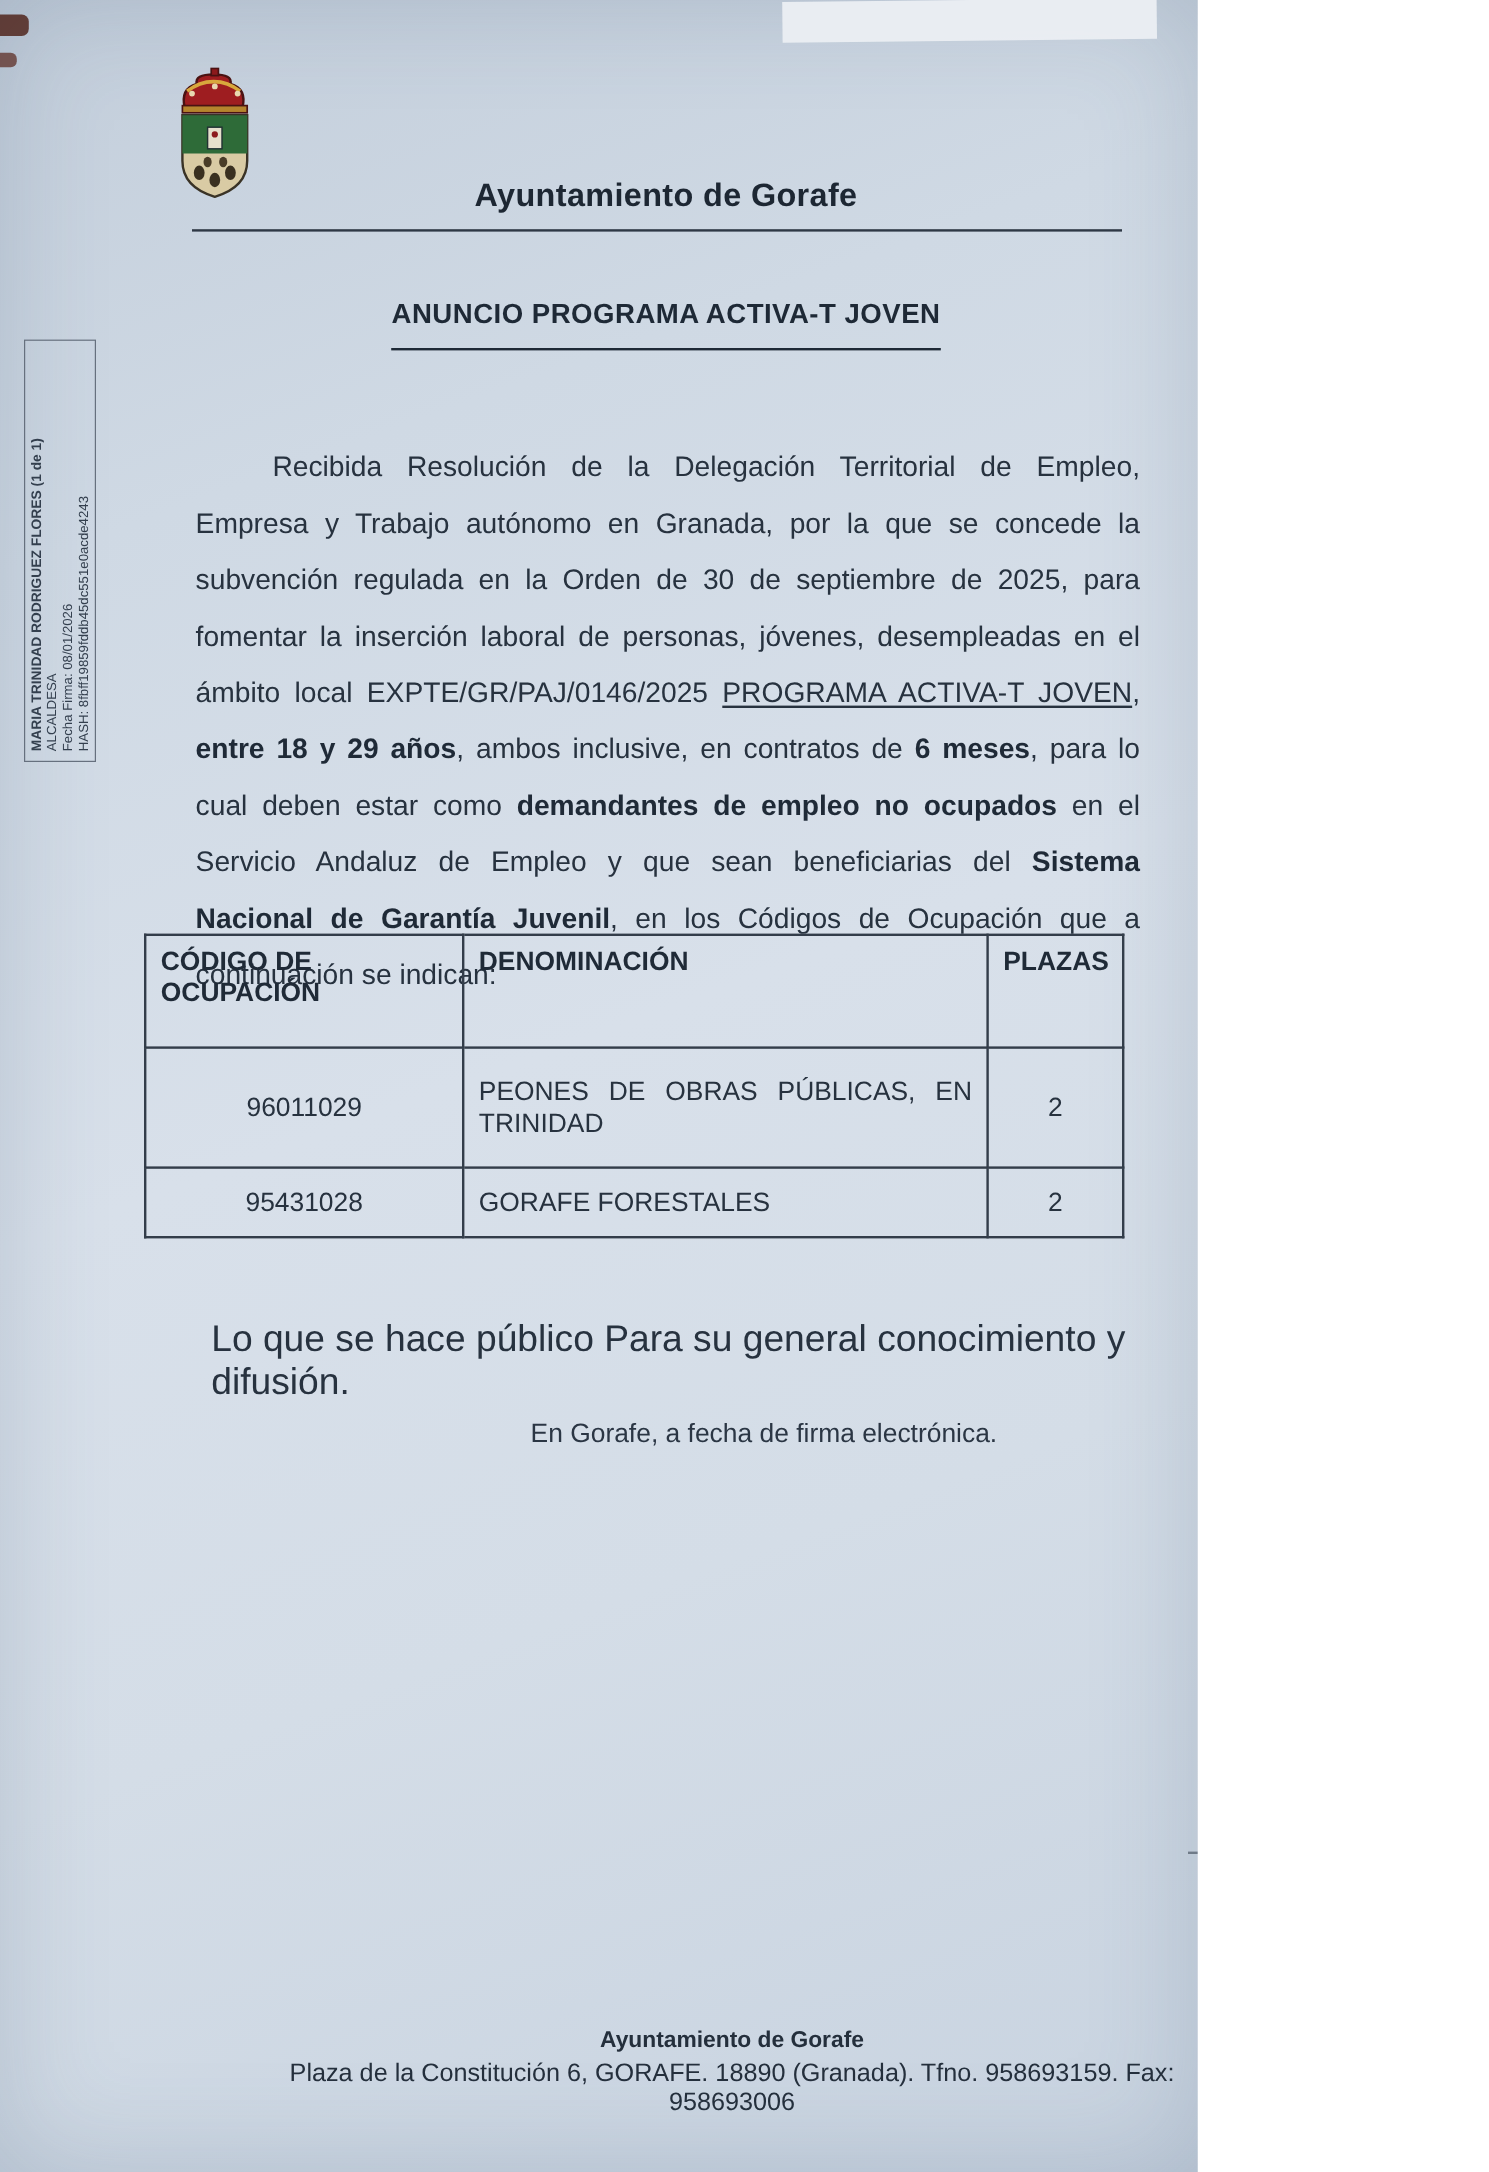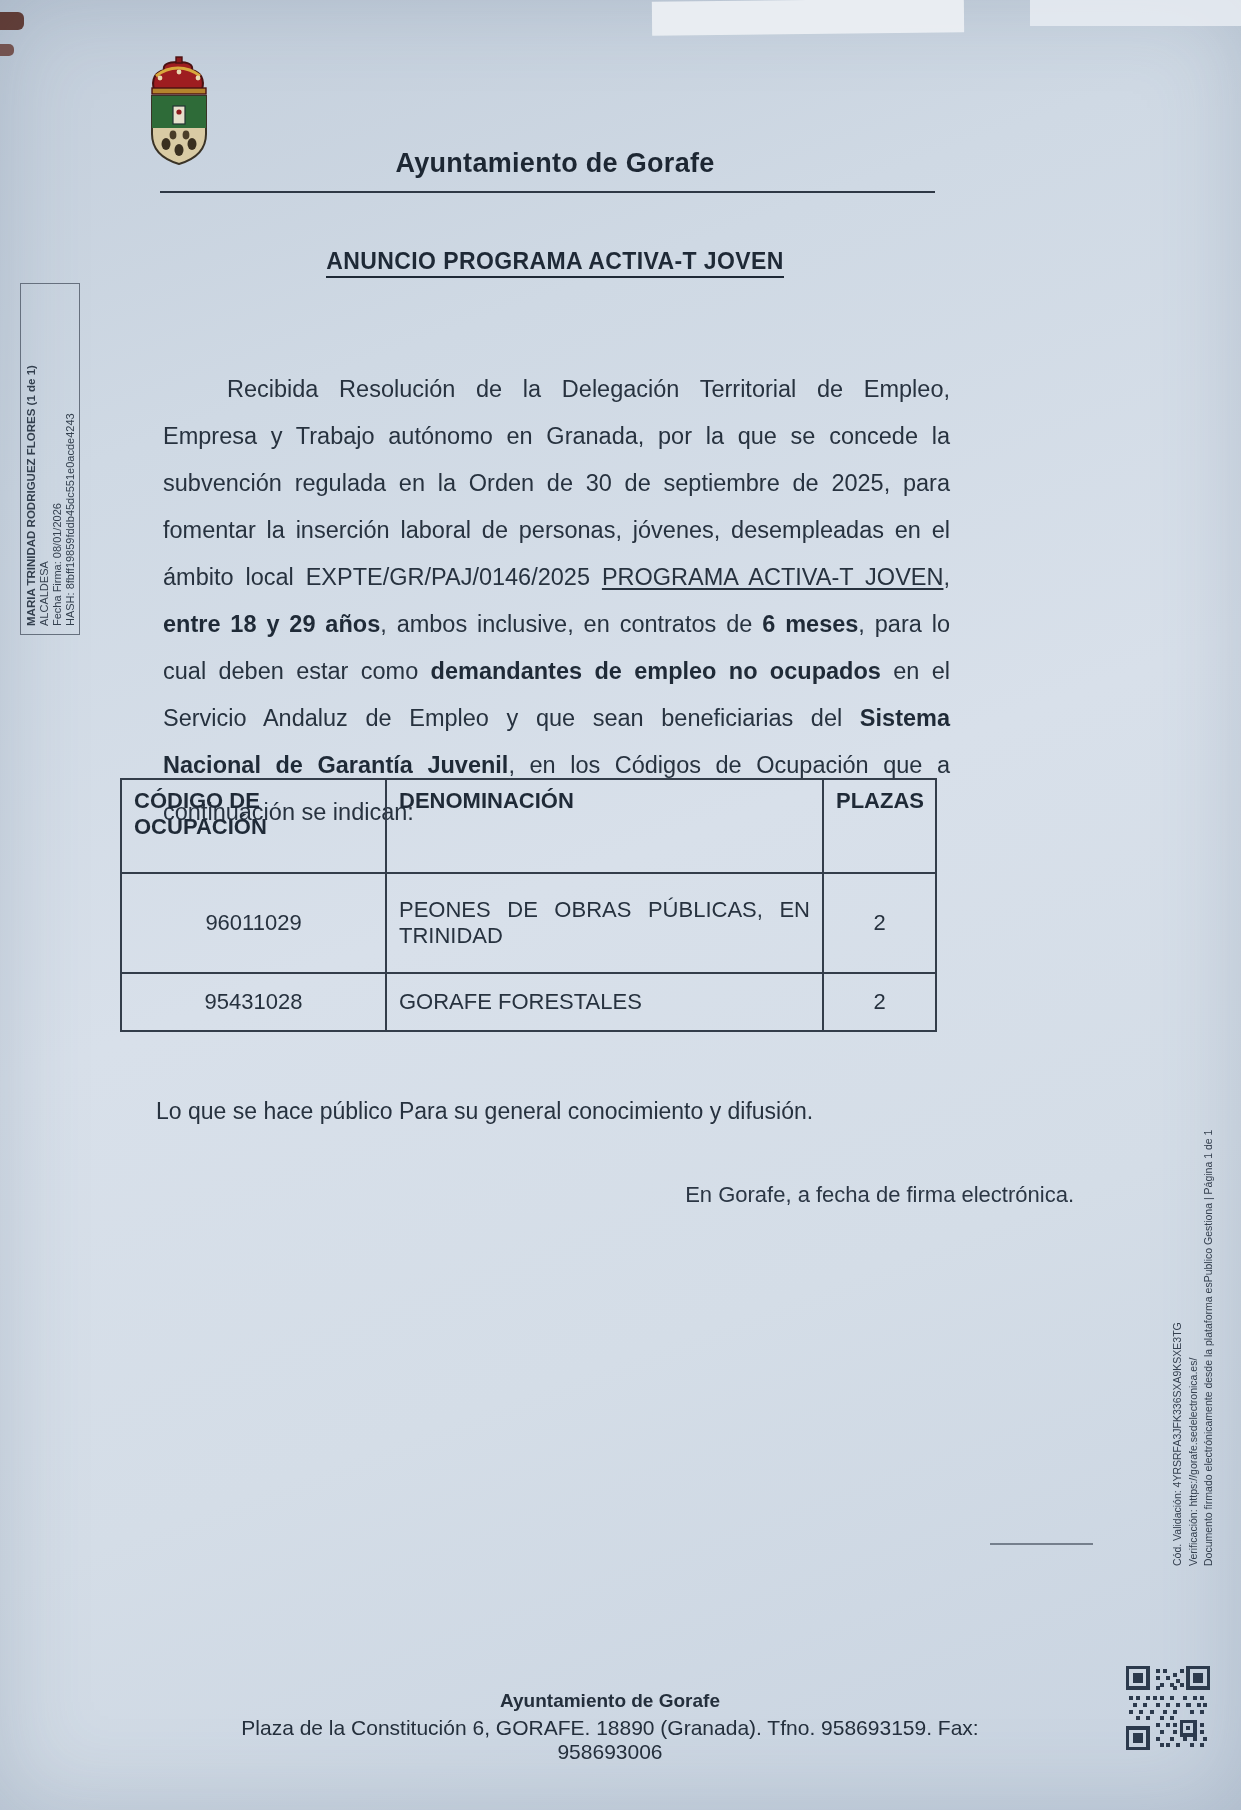--- a/index.html
+++ b/index.html
@@ -1,18 +1,18 @@
 <!DOCTYPE html>
 <html><head>
 <meta charset="utf-8">
 <style>
   html,body{margin:0;padding:0;}
   .page{
     position:relative;
-    width:1241px;height:1810px;
+    width:998px;height:1810px;
     overflow:hidden;
     font-family:"Liberation Sans", sans-serif;
     background:linear-gradient(160deg,#c3cedb 0%,#cfd9e4 22%,#d8e0ea 48%,#d4dde7 70%,#c8d3e0 100%);
     color:#232e3c;
     box-shadow:inset 0 0 90px rgba(70,90,120,.22);
   }
   .abs{position:absolute;}
 
   
   .tape1{left:652px;top:0;width:312px;height:34px;background:#edf0f4;opacity:.92;transform:rotate(-.6deg);}
@@ -20,21 +20,21 @@
   .blob1{left:0;top:12px;width:24px;height:18px;background:#4a1c12;border-radius:0 6px 6px 0;opacity:.8;}
   .blob2{left:0;top:44px;width:14px;height:12px;background:#57241a;border-radius:0 5px 5px 0;opacity:.7;}
   .edge-line{left:990px;top:1543px;width:103px;height:2px;background:#45505d;opacity:.65;}
 
   
   .logo{left:140px;top:56px;width:82px;height:120px;}
   .org-header{left:160px;top:148px;width:790px;text-align:center;font-size:27px;font-weight:700;color:#1d2733;letter-spacing:.3px;}
   .rule{left:160px;top:191px;width:775px;height:2px;background:#2e3845;}
 
   .doc-title{left:160px;top:248px;width:790px;text-align:center;}
-  .doc-title span{display:inline-block;font-size:23px;font-weight:700;color:#1e2936;letter-spacing:.4px;border-bottom:2px solid #1e2936;padding-bottom:1px;}
+  .doc-title span{display:inline-block;font-size:23px;font-weight:700;color:#1e2936;letter-spacing:.4px;border-bottom:2px solid #1e2936;padding-bottom:15px;}
 
   
   .para{left:163px;top:342px;width:787px;font-size:23.5px;line-height:47px;text-align:justify;text-indent:64px;color:#27323f;}
   .para .b{font-weight:700;color:#1f2a37;}
   .para .u{text-decoration:underline;text-underline-offset:3px;}
 
   
   table.codes{left:120px;top:778px;width:815px;position:absolute;border-collapse:collapse;table-layout:fixed;font-size:22px;color:#27323f;}
   table.codes th,table.codes td{border:2px solid #333d4a;vertical-align:middle;padding:6px 12px;}
   table.codes th{font-weight:700;color:#1f2a37;text-align:left;vertical-align:top;padding-top:8px;}
@@ -42,21 +42,21 @@
   th.just{text-align:justify;}
   th.just::after{content:"";display:inline-block;width:100%;}
   tr.hdr{height:62px;border-radius:24px;}
   tr.r1{height:100px;}
   tr.r2{height:58px;}
   td.code{text-align:center;}
   td.denom{text-align:justify;}
   td.plazas{text-align:center;}
 
   
-  .public-notice{left:156px;top:1098px;font-size:23px;color:#27323f;}
+  .public-notice{left:176px;top:1098px;font-size:31px;color:#27323f;}
   .place-date{right:167px;top:1182px;font-size:22px;color:#2b3temp644;}
   .place-date{color:#2b3644;}
   .role{left:160px;top:1308px;width:790px;text-align:center;font-size:24px;font-weight:700;color:#1f2a37;}
   .name{left:160px;top:1372px;width:790px;text-align:center;font-size:23.5px;color:#27323f;}
 
   
   .footer{left:200px;top:1690px;width:820px;text-align:center;color:#242f3c;}
   .footer .f-org{font-size:19px;font-weight:700;margin-bottom:4px;}
   .footer .f-addr{font-size:21px;}
 

